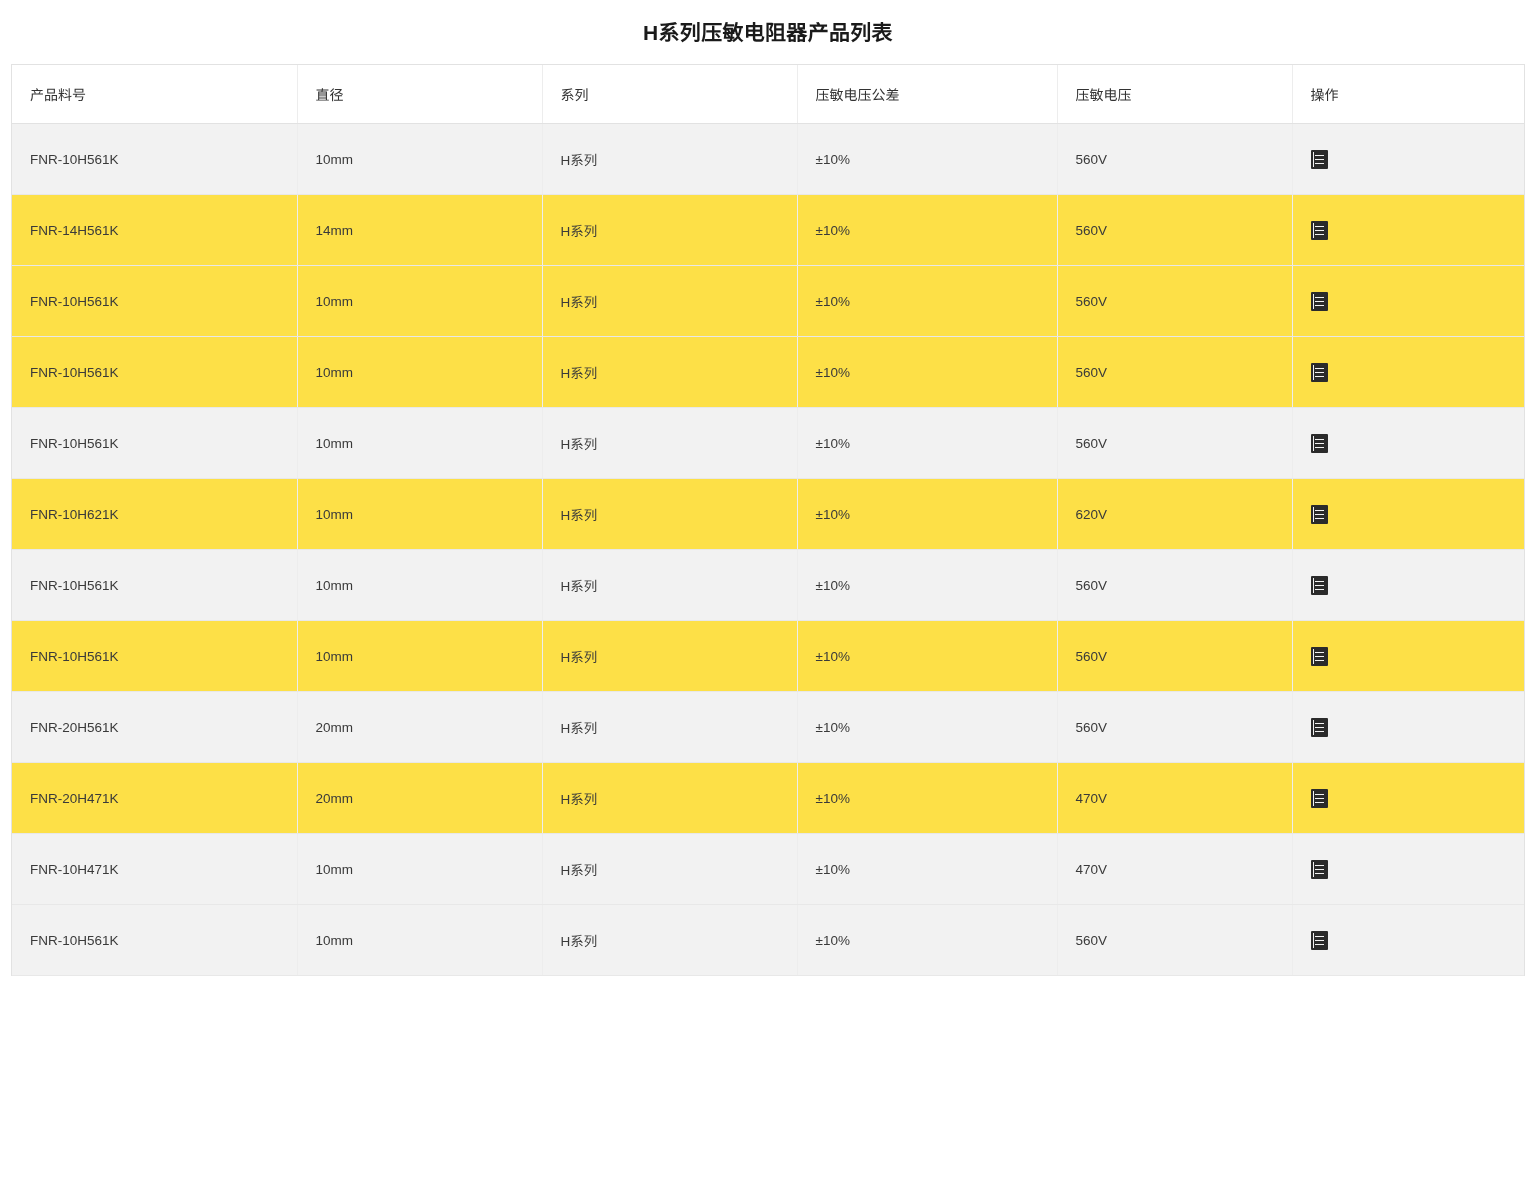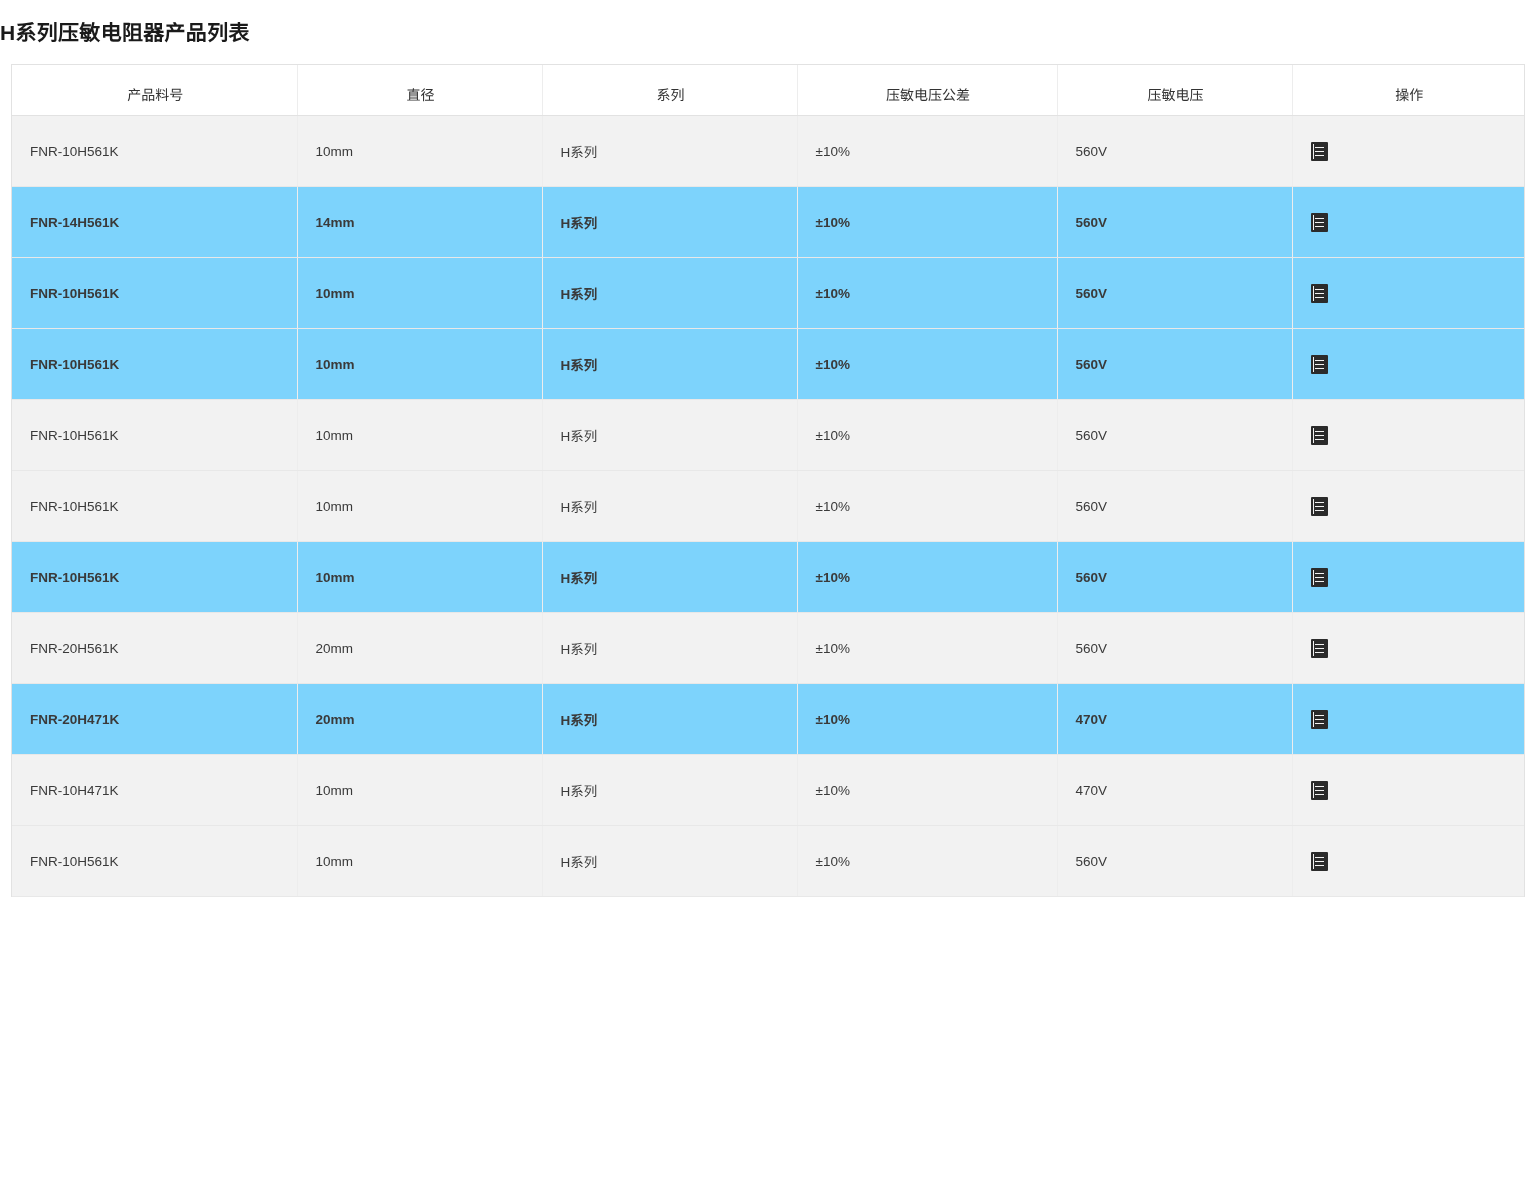--- a/index.html
+++ b/index.html
@@ -8,21 +8,21 @@
     background: #ffffff;
   }
   body {
     width: 1536px;
     min-height: 1178px;
     font-family: "Liberation Sans", "DejaVu Sans", sans-serif;
     color: #333333;
     -webkit-font-smoothing: antialiased;
   }
   .page-title {
-    text-align: left;
+    text-align: center;
     font-size: 21px;
     font-weight: bold;
     color: #1a1a1a;
     margin: 0;
     padding: 16px 0 18px 0;
     letter-spacing: 0.3px;
   }
   .table-wrap {
     width: 1514px;
     margin: 0 auto;
@@ -37,25 +37,25 @@
     font-size: 13.5px;
   }
   table.product-table col.c0 { width: 285px; }
   table.product-table col.c1 { width: 245px; }
   table.product-table col.c2 { width: 255px; }
   table.product-table col.c3 { width: 260px; }
   table.product-table col.c4 { width: 235px; }
   table.product-table col.c5 { width: 232px; }
 
   thead th {
-    text-align: center;
+    text-align: left;
     font-weight: normal;
     color: #333333;
     font-size: 14px;
-    padding: 16px 16px 8px 18px;
+    padding: 16px 16px 16px 18px;
     border-bottom: 1px solid #e2e2e2;
     border-right: 1px solid #ededed;
     background: #ffffff;
     height: 26px;
     vertical-align: middle;
   }
   thead th:last-child { border-right: none; }
 
   tbody td {
     padding: 18px 16px 18px 18px;
@@ -65,21 +65,21 @@
     font-size: 13.5px;
     height: 34px;
     vertical-align: middle;
     white-space: nowrap;
     overflow: hidden;
     text-overflow: ellipsis;
   }
   tbody td:last-child { border-right: none; }
 
   tbody tr.odd td { background: #f2f2f2; }
-  tbody tr.even td { background: #7dd3fc; font-weight: bold; }
+  tbody tr.even td { background: #fde047; }
 
   .action-cell {
     padding-left: 18px;
   }
   .doc-icon {
     display: inline-block;
     width: 17px;
     height: 19px;
     position: relative;
     cursor: pointer;
@@ -171,20 +171,28 @@
           <td class="action-cell"><span class="doc-icon"><span class="book"></span><span class="spine"></span><span class="line l1"></span><span class="line l2"></span><span class="line l3"></span></span></td>
         </tr>
         <tr class="odd">
           <td>FNR-10H561K</td>
           <td>10mm</td>
           <td>H系列</td>
           <td>±10%</td>
           <td>560V</td>
           <td class="action-cell"><span class="doc-icon"><span class="book"></span><span class="spine"></span><span class="line l1"></span><span class="line l2"></span><span class="line l3"></span></span></td>
         </tr>
+        <tr class="even">
+          <td>FNR-10H621K</td>
+          <td>10mm</td>
+          <td>H系列</td>
+          <td>±10%</td>
+          <td>620V</td>
+          <td class="action-cell"><span class="doc-icon"><span class="book"></span><span class="spine"></span><span class="line l1"></span><span class="line l2"></span><span class="line l3"></span></span></td>
+        </tr>
         <tr class="odd">
           <td>FNR-10H561K</td>
           <td>10mm</td>
           <td>H系列</td>
           <td>±10%</td>
           <td>560V</td>
           <td class="action-cell"><span class="doc-icon"><span class="book"></span><span class="spine"></span><span class="line l1"></span><span class="line l2"></span><span class="line l3"></span></span></td>
         </tr>
         <tr class="even">
           <td>FNR-10H561K</td>

